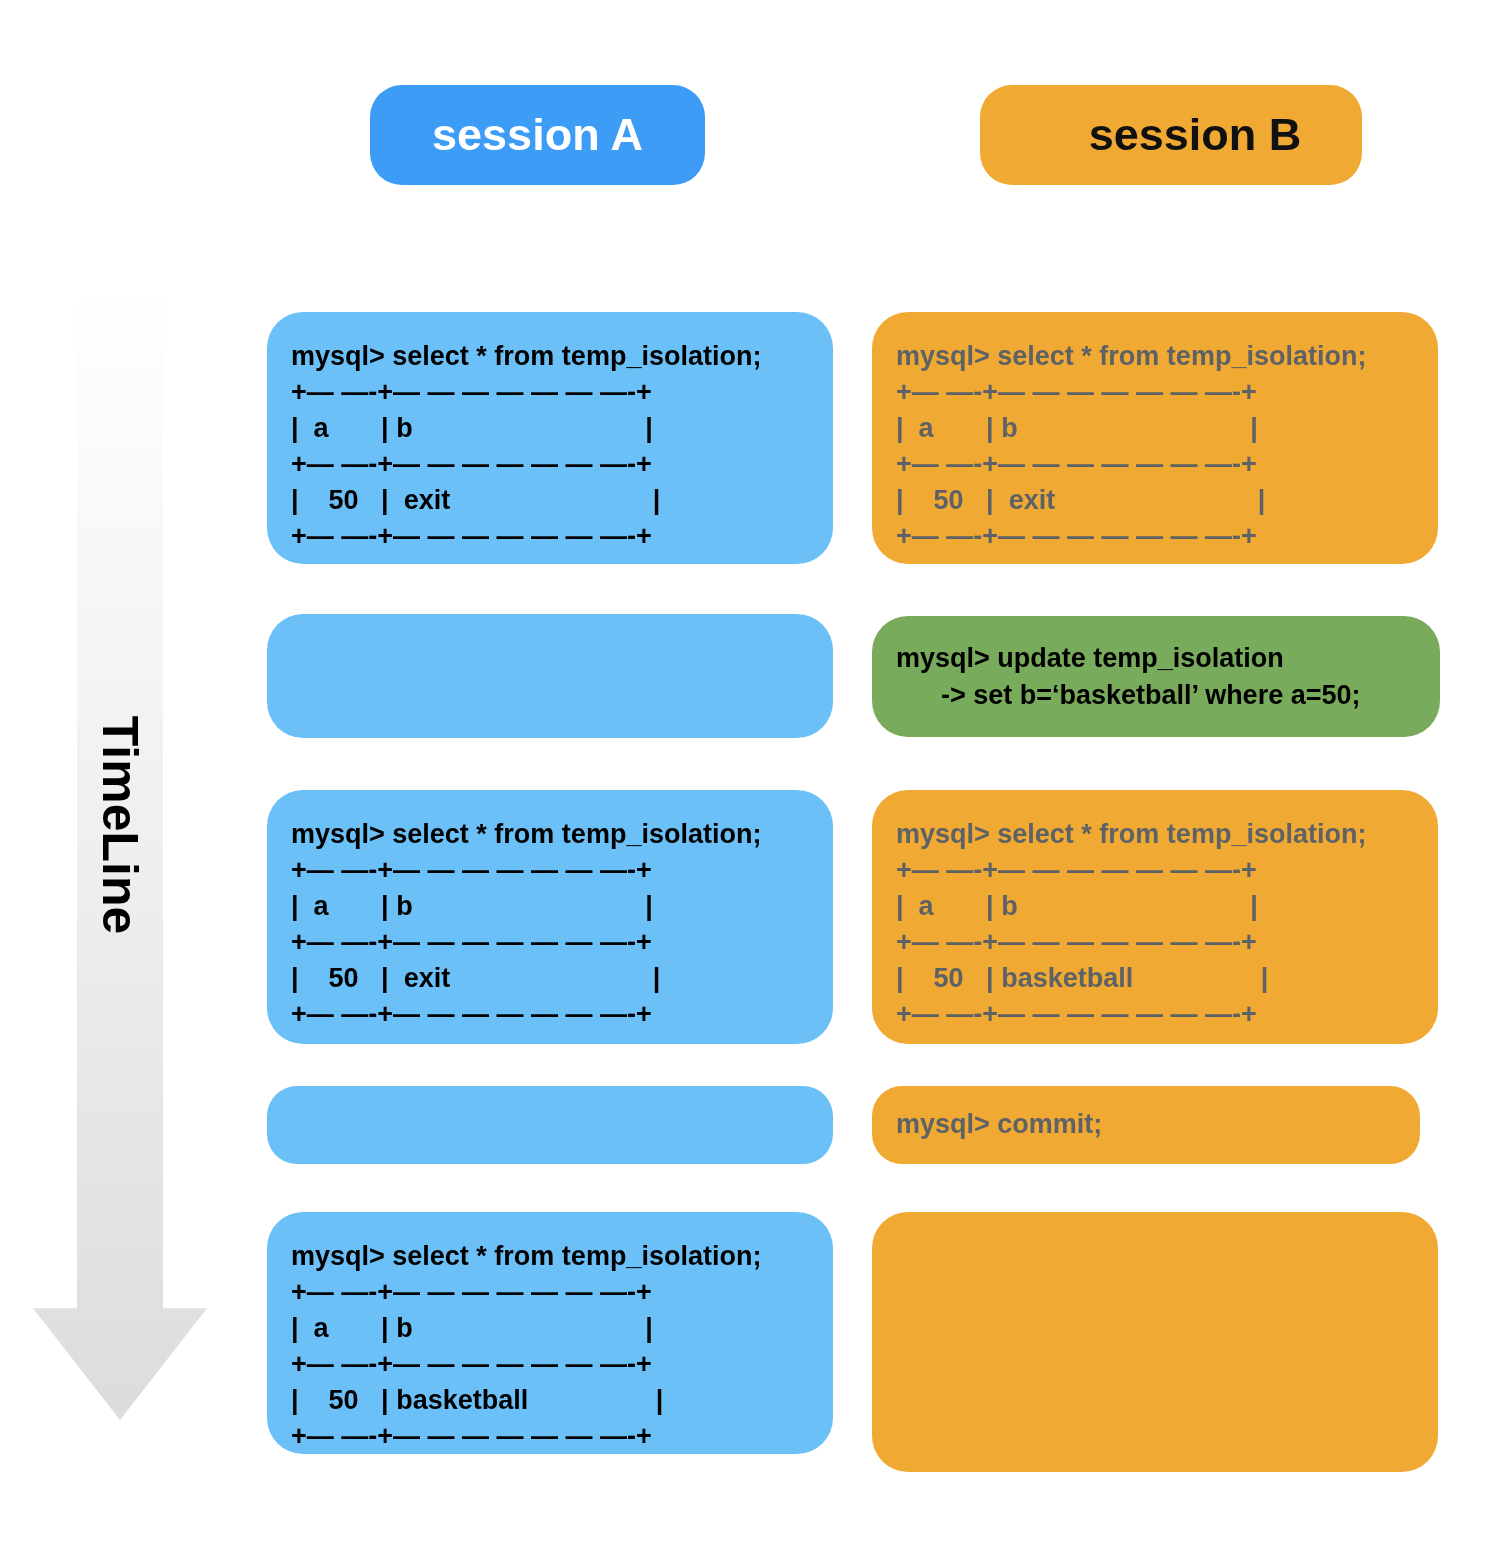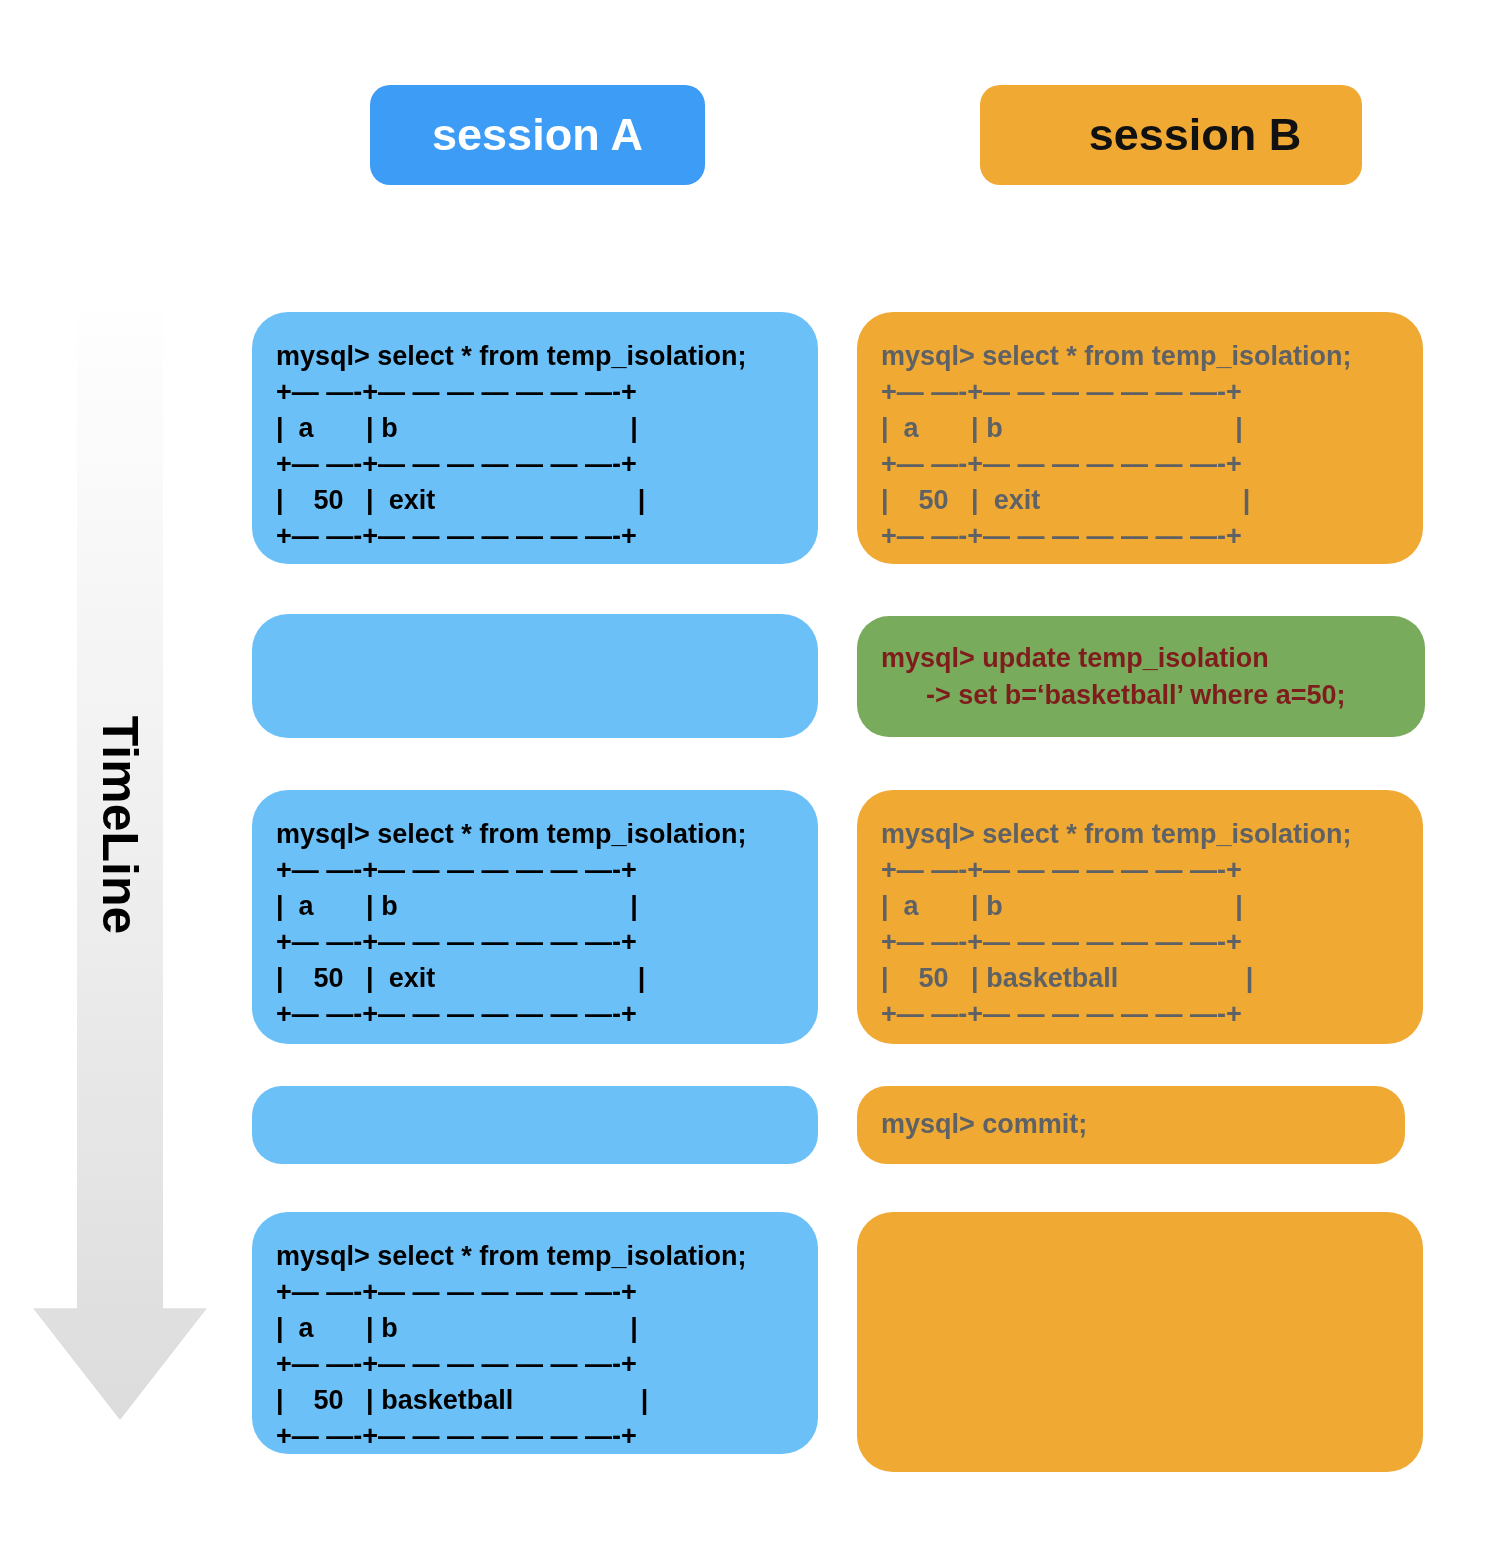--- a/index.html
+++ b/index.html
@@ -3,21 +3,21 @@
 <meta charset="utf-8">
 <style>
   html,body { margin:0; padding:0; background:#ffffff; }
   .canvas {
     position:relative; width:1500px; height:1560px; background:#ffffff;
     font-family:"Liberation Sans", sans-serif; overflow:hidden;
   }
 
   
   .pill {
-    position:absolute; height:100px; border-radius:20px;
+    position:absolute; height:100px; border-radius:32px;
     display:flex; align-items:center; justify-content:center;
     font-size:45px; font-weight:bold;
   }
   .pill-a { left:370px; top:85px; width:335px; background:#3d9cf5; color:#ffffff; }
   .pill-b { left:980px; top:85px; width:334px; background:#f0a933; color:#111111;padding-left:48px; }
 
   
   .arrow {
     position:absolute; left:33px; top:290px; width:174px; height:1130px;
     background:linear-gradient(180deg,#ffffff 0%,#ededed 55%,#dcdcdc 100%);
@@ -27,24 +27,25 @@
     position:absolute; left:120px; top:825px;
     transform:translate(-50%,-50%) rotate(90deg);
     font-size:50px; font-weight:bold; color:#000000; white-space:nowrap;
   }
 
   
   .box {
     position:absolute; border-radius:36px; box-sizing:border-box;
     white-space:pre; font-weight:bold; font-size:27px; line-height:36px;
     padding:26px 24px;
+    margin-left:15px;
   }
   .blue   { background:#6cc0f8; color:#000000; }
   .orange { background:#f0a933; color:#5e6266; }
-  .green  { background:#79ab5c; color:#7f1d1d;border-radius:32px; }
+  .green  { background:#79ab5c; color:#000000; }
 
   .r1a { left:252px; top:312px;  width:566px; height:252px; }
   .r1b { left:857px; top:312px;  width:566px; height:252px; }
   .r2a { left:252px; top:614px;  width:566px; height:124px; }
   .r2b { left:857px; top:616px;  width:568px; height:121px; padding-top:24px; line-height:37px; }
   .r3a { left:252px; top:790px;  width:566px; height:254px; }
   .r3b { left:857px; top:790px;  width:566px; height:254px; }
   .r4a { left:252px; top:1086px; width:566px; height:78px;  border-radius:30px; }
   .r4b { left:857px; top:1086px; width:548px; height:78px;  border-radius:30px; padding-top:20px; }
   .r5a { left:252px; top:1212px; width:566px; height:242px; }

